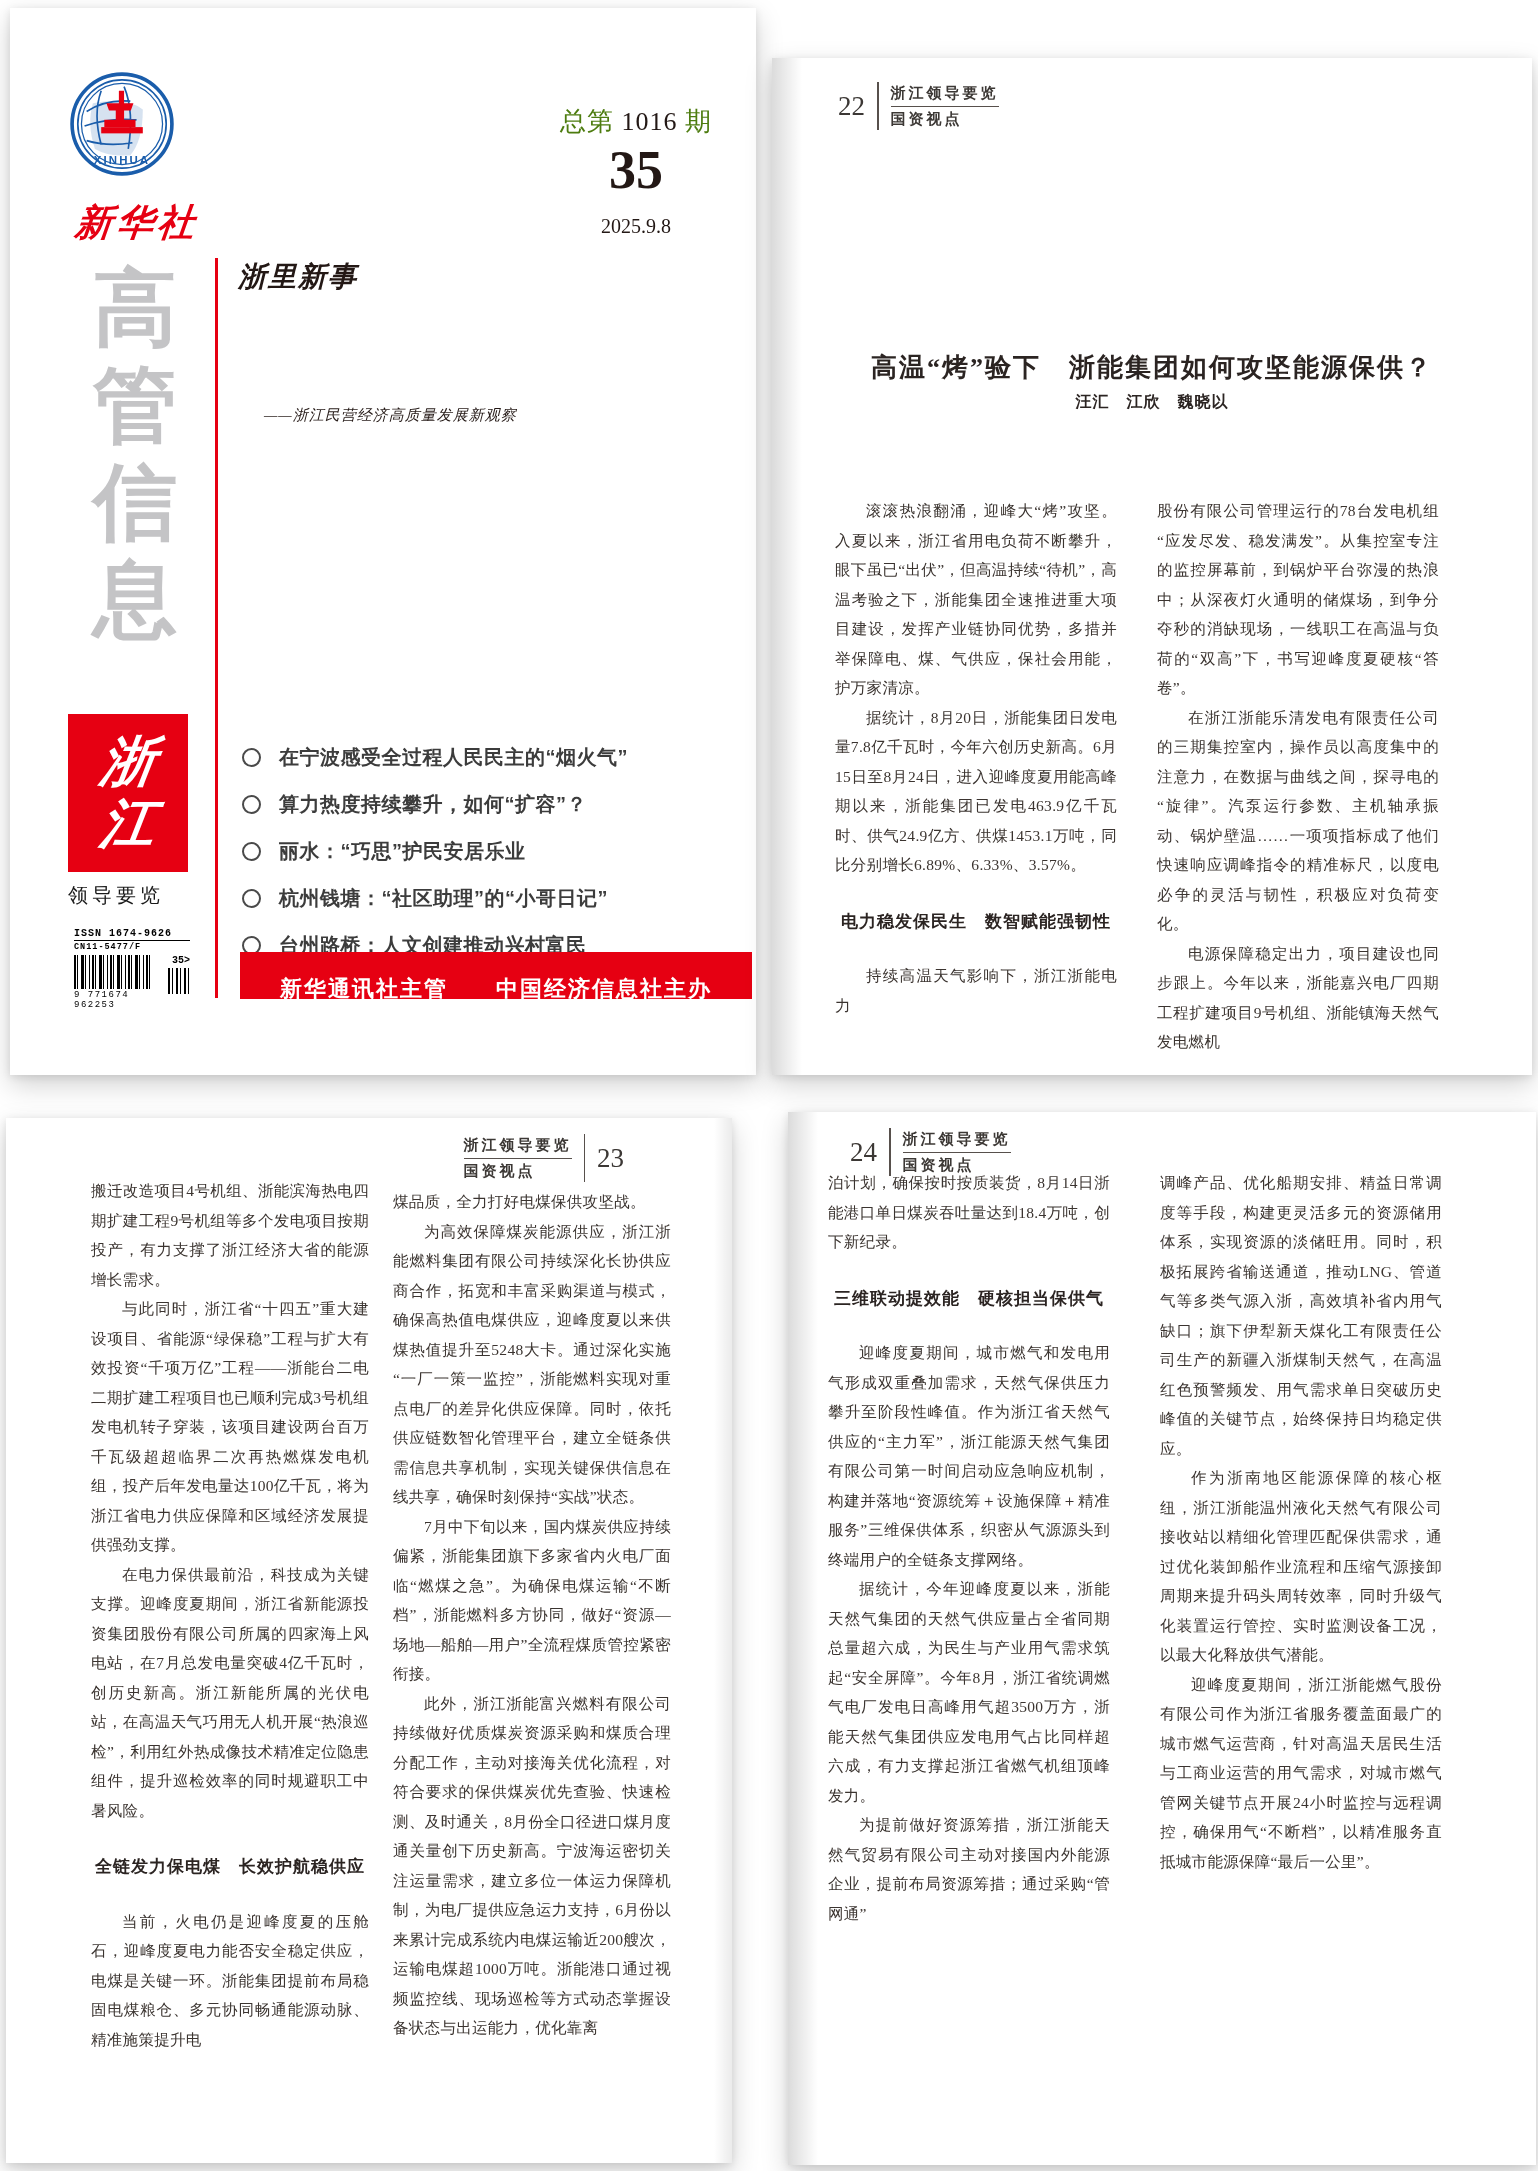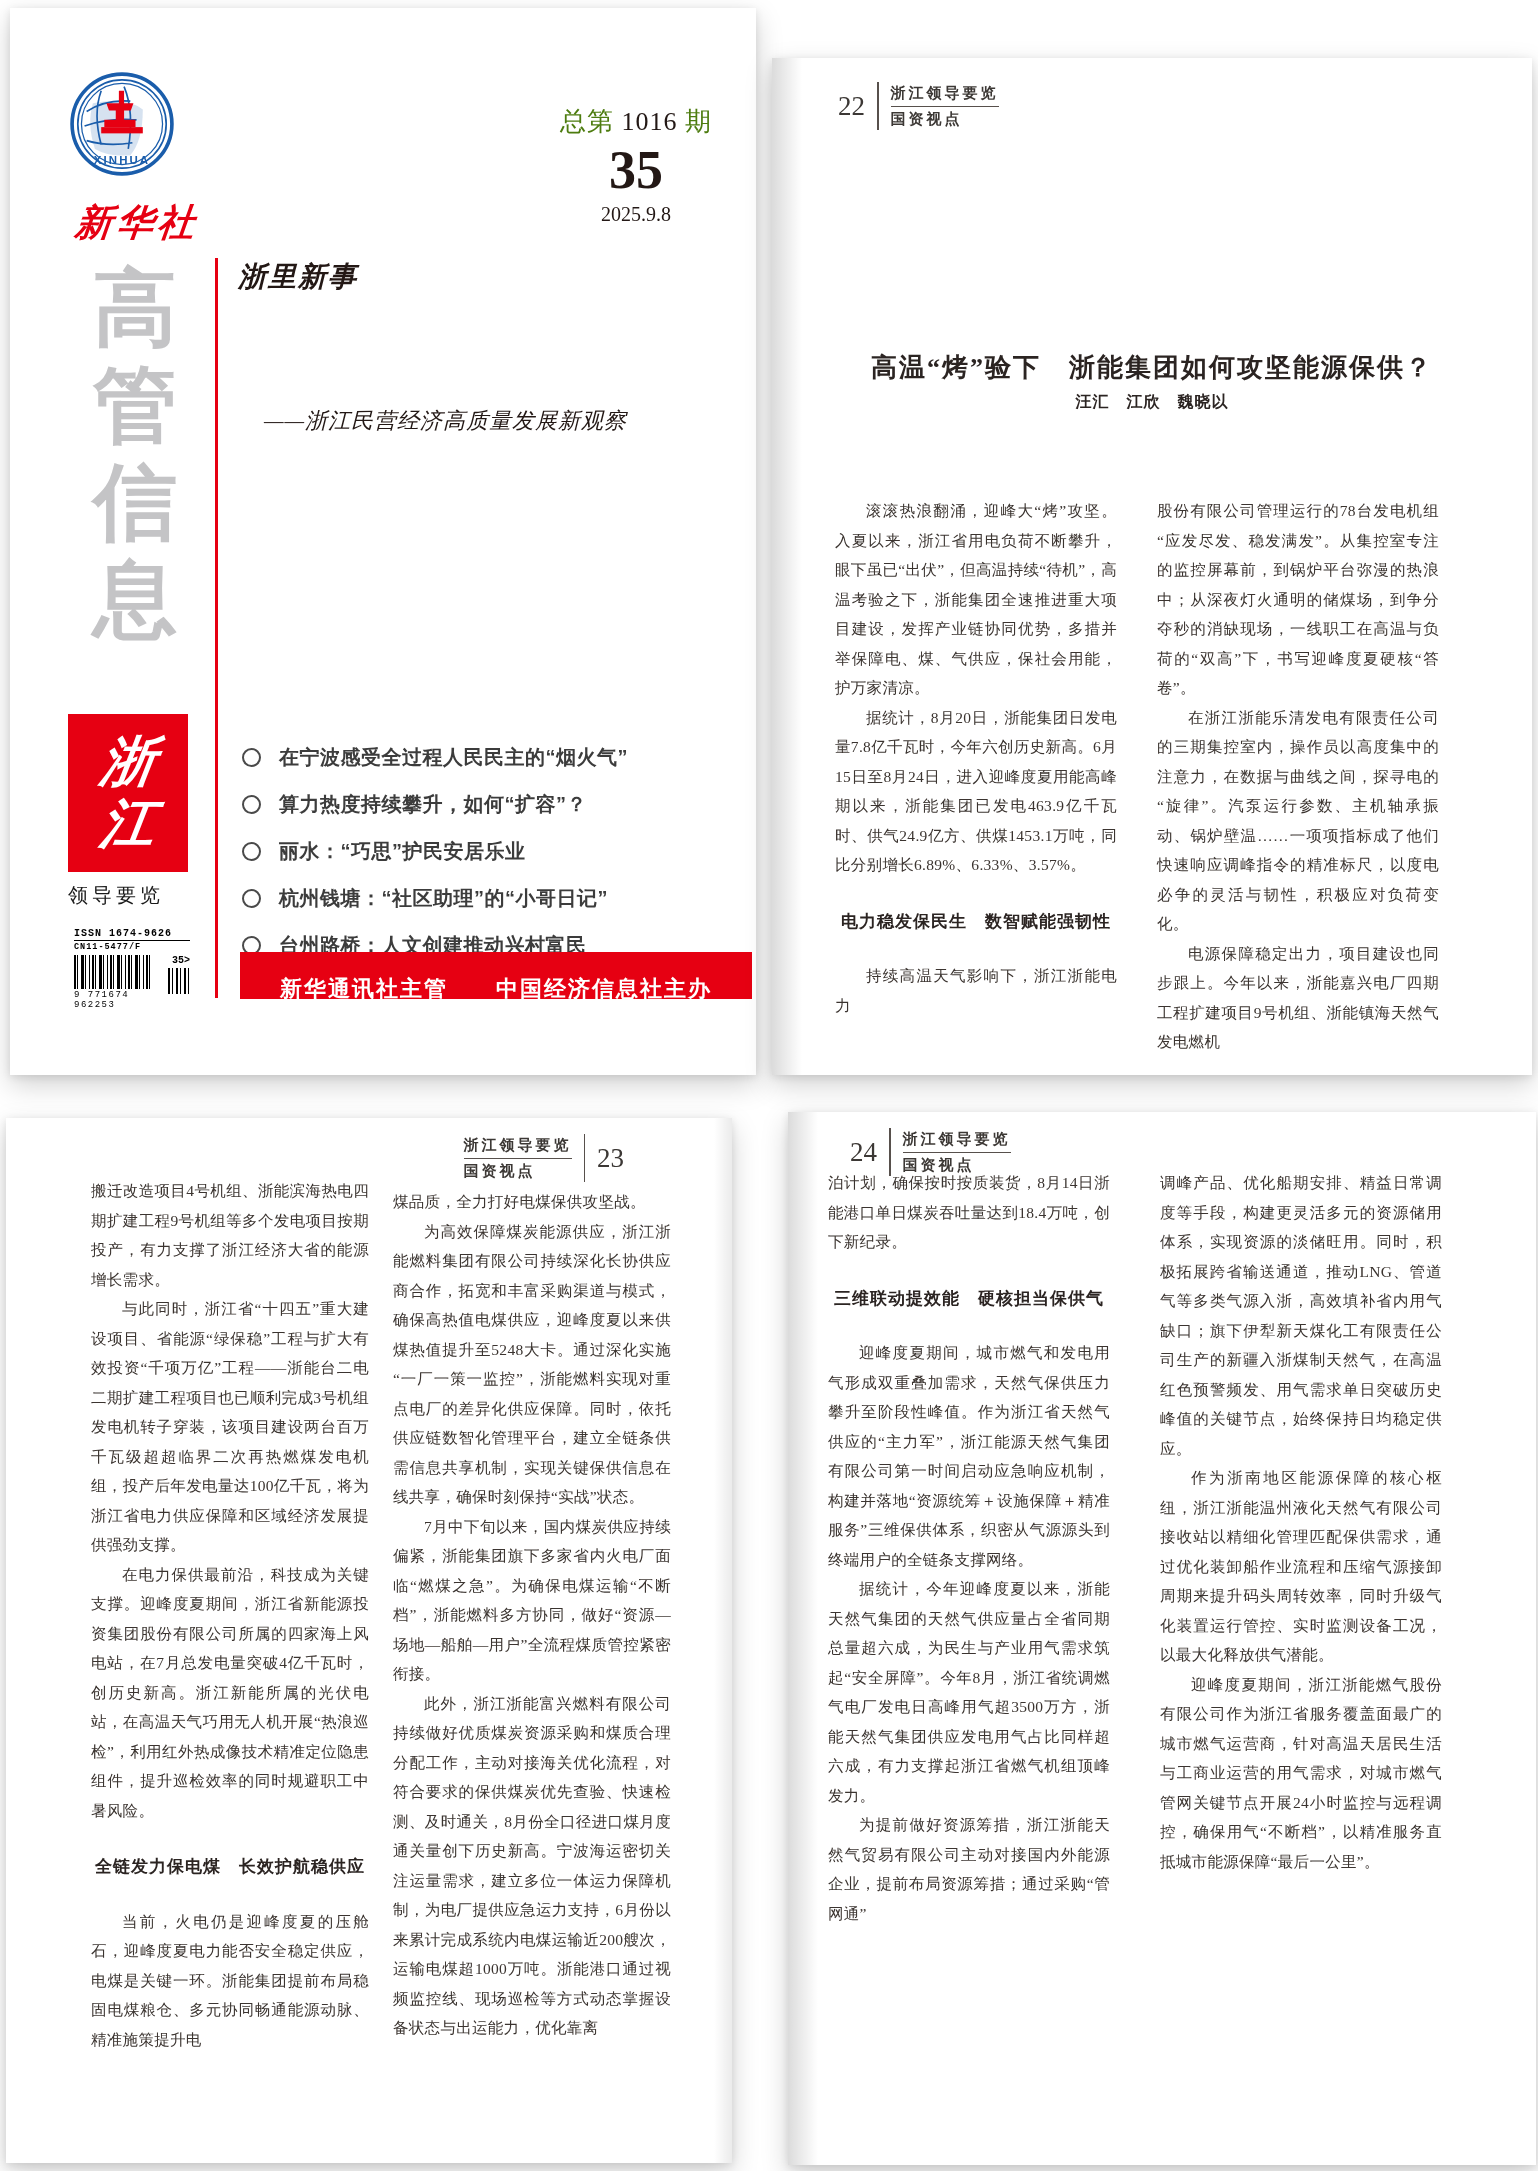--- a/index.html
+++ b/index.html
@@ -41,26 +41,26 @@
   .bars-digits{font-size:9px;letter-spacing:1.5px;margin-top:1px;}
   .bars-side{display:flex;flex-direction:column;align-items:flex-end;}
   .bars-side .tag{font-size:10px;font-weight:700;}
   .bars-small{width:22px;height:26px;margin-top:2px;background:repeating-linear-gradient(90deg,
       #000 0 2px,#fff 2px 4px,#000 4px 5px,#fff 5px 8px);}
   .red-rule{position:absolute;left:205px;top:250px;width:3px;height:740px;background:#e60012;}
   .issue{position:absolute;left:548px;top:96px;width:156px;text-align:center;color:#231815;}
   .issue-line1{font-size:26px;letter-spacing:1px;}
   .issue-line1 .red{color:#4d7c0f;}
   .issue-big{font-size:54px;font-weight:700;line-height:58px;margin-top:2px;}
-  .issue-date{font-size:20px;margin-top:4px;}
+  .issue-date{font-size:20px;margin-top:16px;}
   .section-tag{position:absolute;left:228px;top:250px;font-size:28px;font-weight:800;font-style:italic;
       color:#231815;font-family:"Liberation Sans",sans-serif;letter-spacing:2px;}
   .main-title{position:absolute;left:238px;top:318px;font-size:58px;font-weight:800;font-style:italic;
       color:#231815;font-family:"Liberation Sans",sans-serif;letter-spacing:3px;}
-  .cover-subtitle{position:absolute;left:254px;top:398px;font-size:22px;font-style:italic;
+  .cover-subtitle{position:absolute;left:254px;top:398px;font-size:15px;font-style:italic;
       color:#231815;letter-spacing:1px;}
   .toc{position:absolute;left:232px;top:736px;margin:0;padding:0;list-style:none;}
   .toc-item{display:flex;align-items:center;margin-bottom:20px;}
   .toc-circle{width:15px;height:15px;border:2px solid #4a4a4a;border-radius:50%;
       flex:0 0 auto;margin-right:18px;}
   .toc-text{font-size:20px;font-weight:600;color:#3c3c3c;
       font-family:"Liberation Sans","DejaVu Sans",sans-serif;letter-spacing:.5px;}
   .footer-bar{position:absolute;left:230px;top:944px;width:512px;height:47px;background:#e60012;
       display:flex;align-items:center;justify-content:center;}
   .footer-bar span{color:#ffffff;font-size:22px;font-weight:700;letter-spacing:2px;

